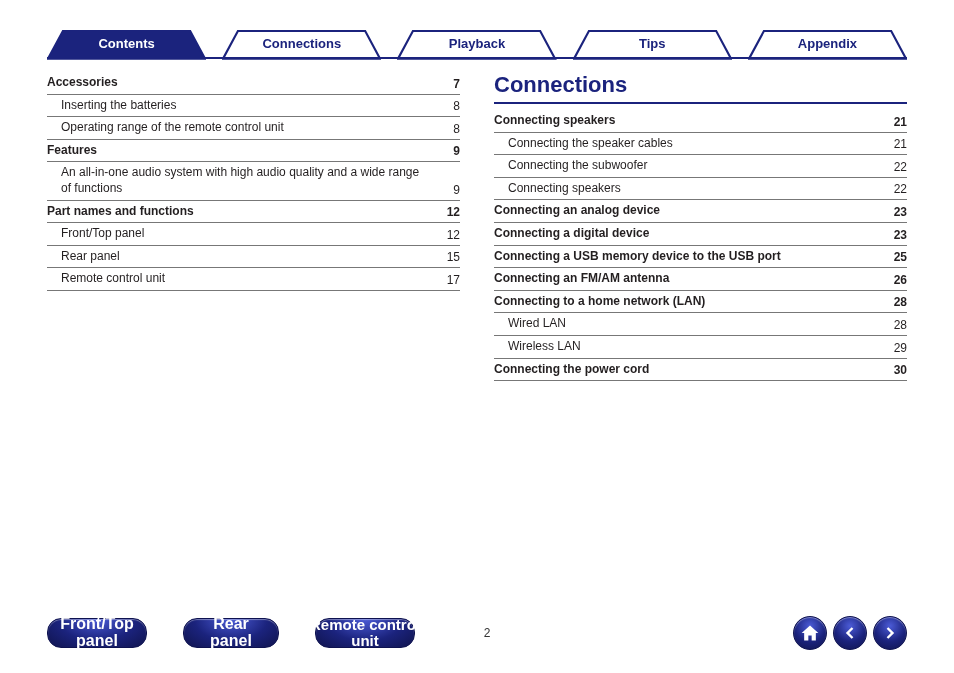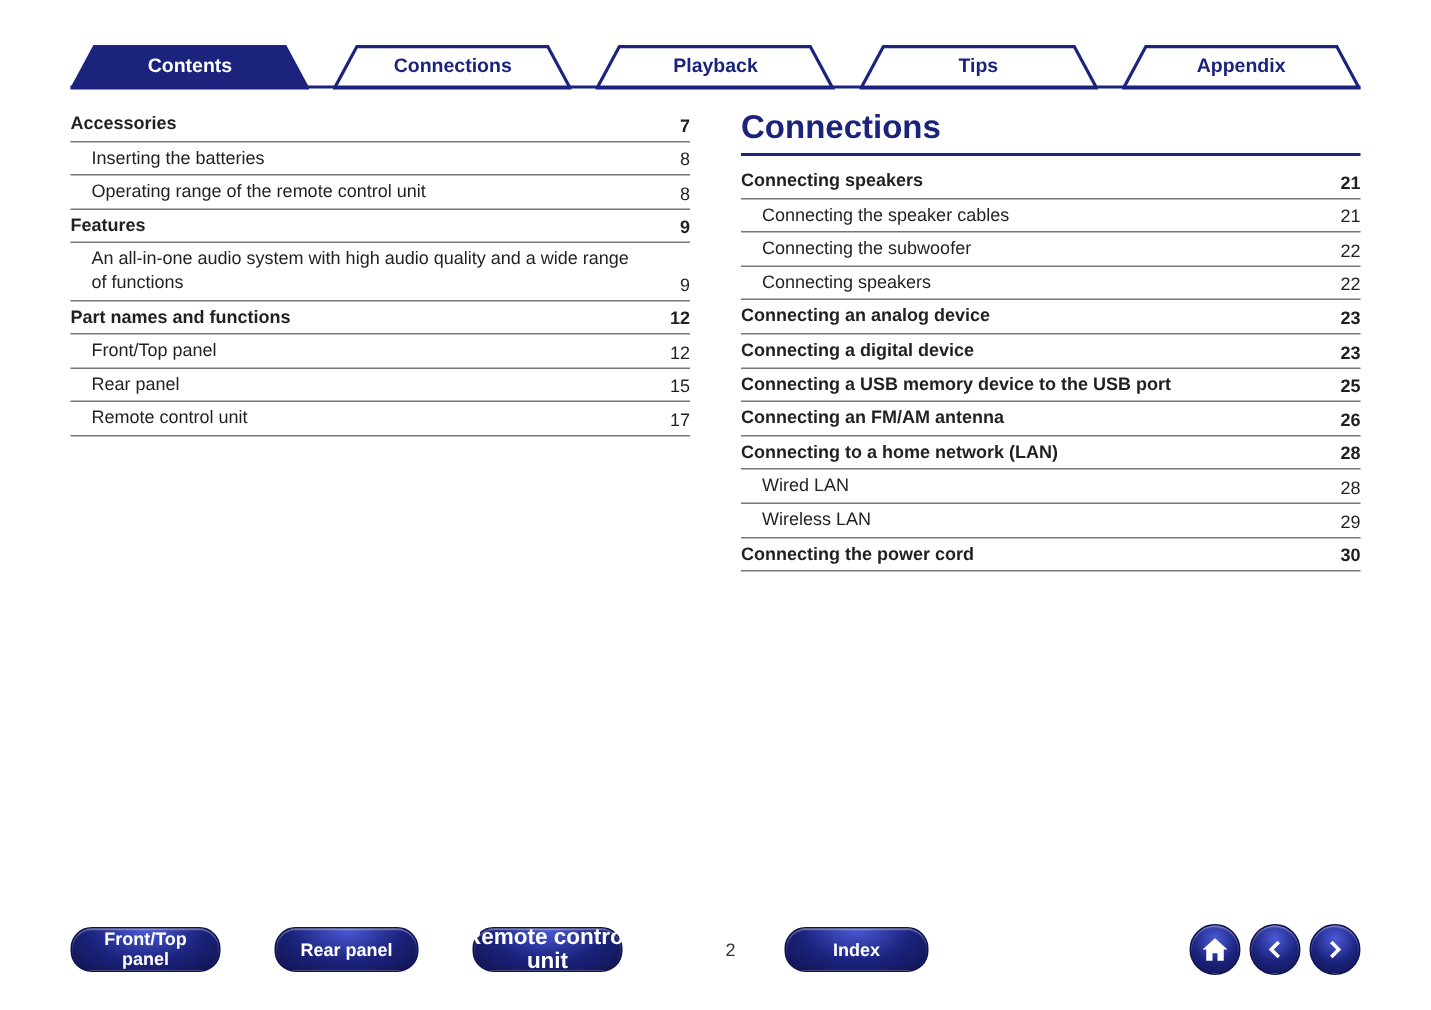--- a/index.html
+++ b/index.html
@@ -23,21 +23,21 @@
   .section-rule { height: 2px; background: #1b237d; margin-bottom: 6px; }
   .row { display: flex; justify-content: space-between; align-items: flex-end; padding: 3px 0 3px 0; border-bottom: 1px solid #777; }
   .row.sub { padding-left: 14px; font-weight: normal; }
   .row.main { font-weight: bold; }
   .row .label { flex: 1; padding-right: 8px; line-height: 1.3; }
   .row .pg { width: 24px; text-align: right; }
   .row.main .pg { font-weight: bold; }
 
   
   .footer { position: absolute; left: 47px; right: 47px; bottom: 22px; height: 36px; display: flex; align-items: center; }
-  .pill { height: 30px; border-radius: 14px; color: #fff; font-size: 12px; font-weight: bold; display: flex; align-items: center; justify-content: center; text-align: center; line-height: 1.05; padding: 0 12px; margin-right: 36px; cursor: pointer;
+  .pill { height: 30px; border-radius: 14px; color: #fff; font-size: 16px; font-weight: bold; display: flex; align-items: center; justify-content: center; text-align: center; line-height: 1.05; padding: 0 12px; margin-right: 36px; cursor: pointer;
     background: radial-gradient(ellipse at 50% 0%, #4b5bd6 0%, #1b237d 55%, #10144e 100%);
     border: 1px solid #0e1250; box-shadow: inset 0 1px 1px rgba(255,255,255,.4); }
   .pill.w100 { width: 100px; }
   .pill.w96 { width: 96px; }
   .page-num { width: 40px; text-align: center; font-size: 12px; color: #333; margin: 0 16px; }
   .spacer { flex: 1; }
   .circle { width: 34px; height: 34px; border-radius: 50%; margin-left: 6px; cursor: pointer; display: flex; align-items: center; justify-content: center;
     background: radial-gradient(circle at 50% 28%, #4b5bd6 0%, #1b237d 55%, #10144e 100%);
     border: 1px solid #0e1250; box-shadow: inset 0 1px 1px rgba(255,255,255,.4); }
   .circle svg { width: 20px; height: 20px; fill: #fff; }
@@ -158,21 +158,20 @@
       </div>
 </div>
 
 <div class="footer">
   <div class="pill w100" style="white-space:pre;">Front/Top
 panel</div>
   <div class="pill w96">Rear panel</div>
   <div class="pill w100" style="white-space:pre; font-size:15px;">Remote control
 unit</div>
   <div class="page-num">2</div>
-  <div class="pill w96">Index</div>
   <div class="spacer"></div>
   <div class="circle">
     <svg viewBox="0 0 24 24">
           <path d="M12 3l10 9h-3v9h-5v-6h-4v6H5v-9H2z"></path>
         </svg>
   </div>
   <div class="circle">
     <svg viewBox="0 0 24 24">
           <path d="M14 5l-7 7 7 7 2-2-5-5 5-5z"></path>
         </svg>

